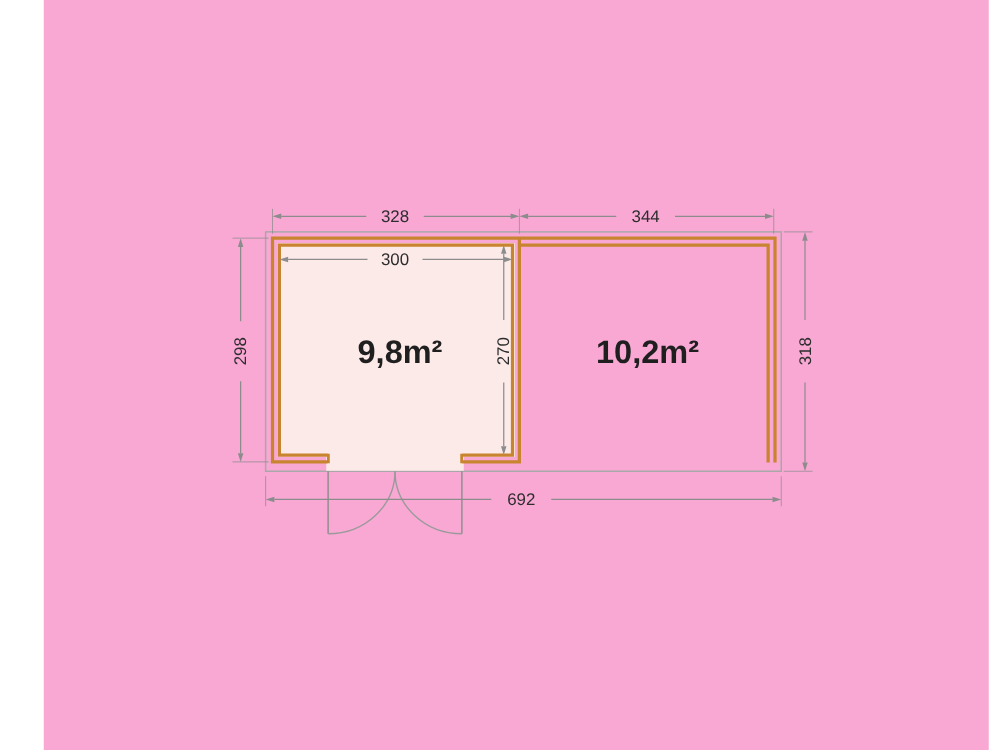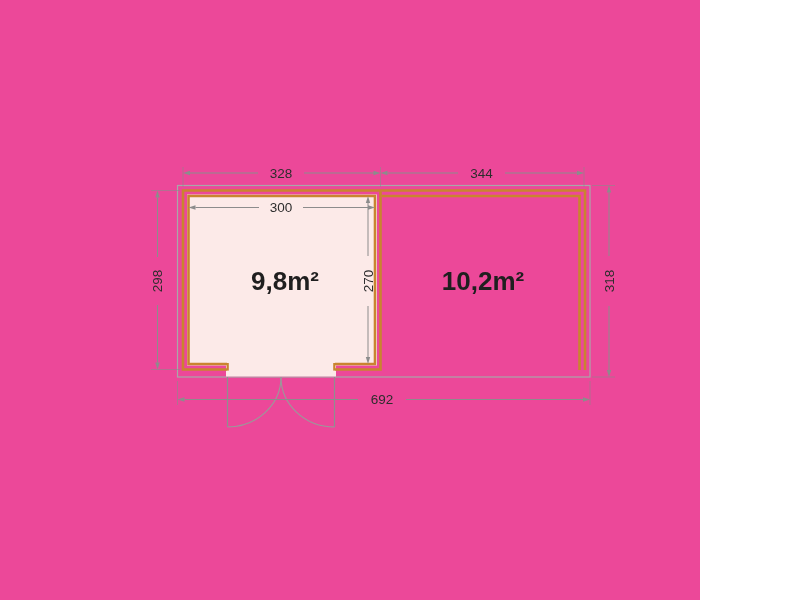--- a/index.html
+++ b/index.html
@@ -6,23 +6,24 @@
     margin: 0;
     padding: 0;
     background: #ffffff;
     width: 800px;
     height: 600px;
     overflow: hidden;
     font-family: "Liberation Sans", sans-serif;
   }
   .canvas {
     position: relative;
-    width: 700px;
+    width: 756px;
     height: 600px;
-    background: #ec4899;
+    background: #f9a8d4;
+    margin-left: 35px;
   }
   svg { display: block; }
 
   
   .outline {
     fill: none;
     stroke: var(--outline, #a8a8a8);
     stroke-width: 1.2;
   }
   

